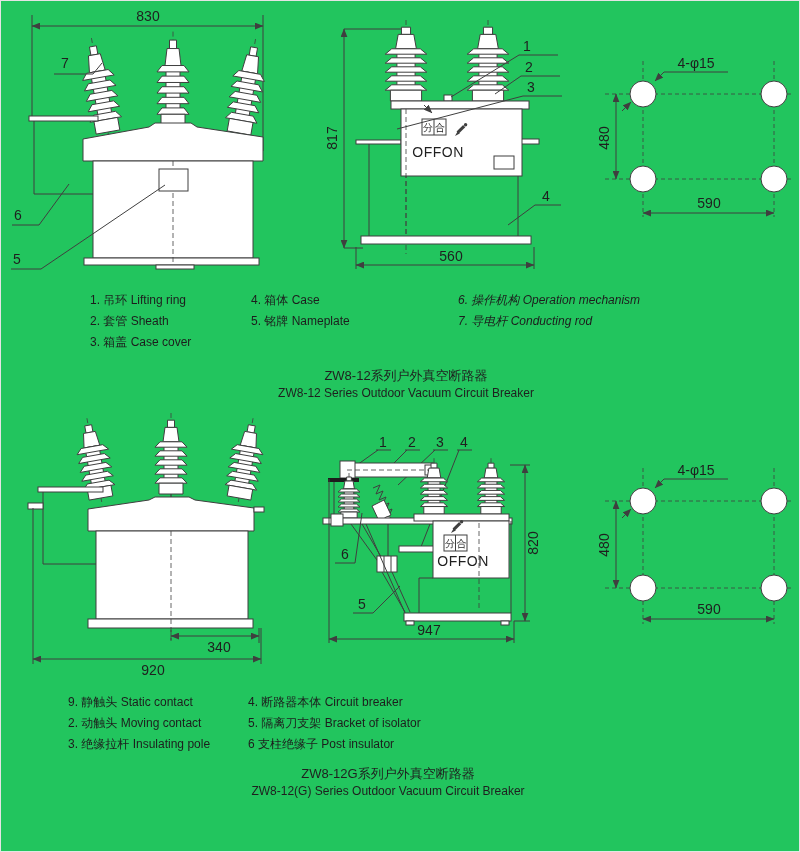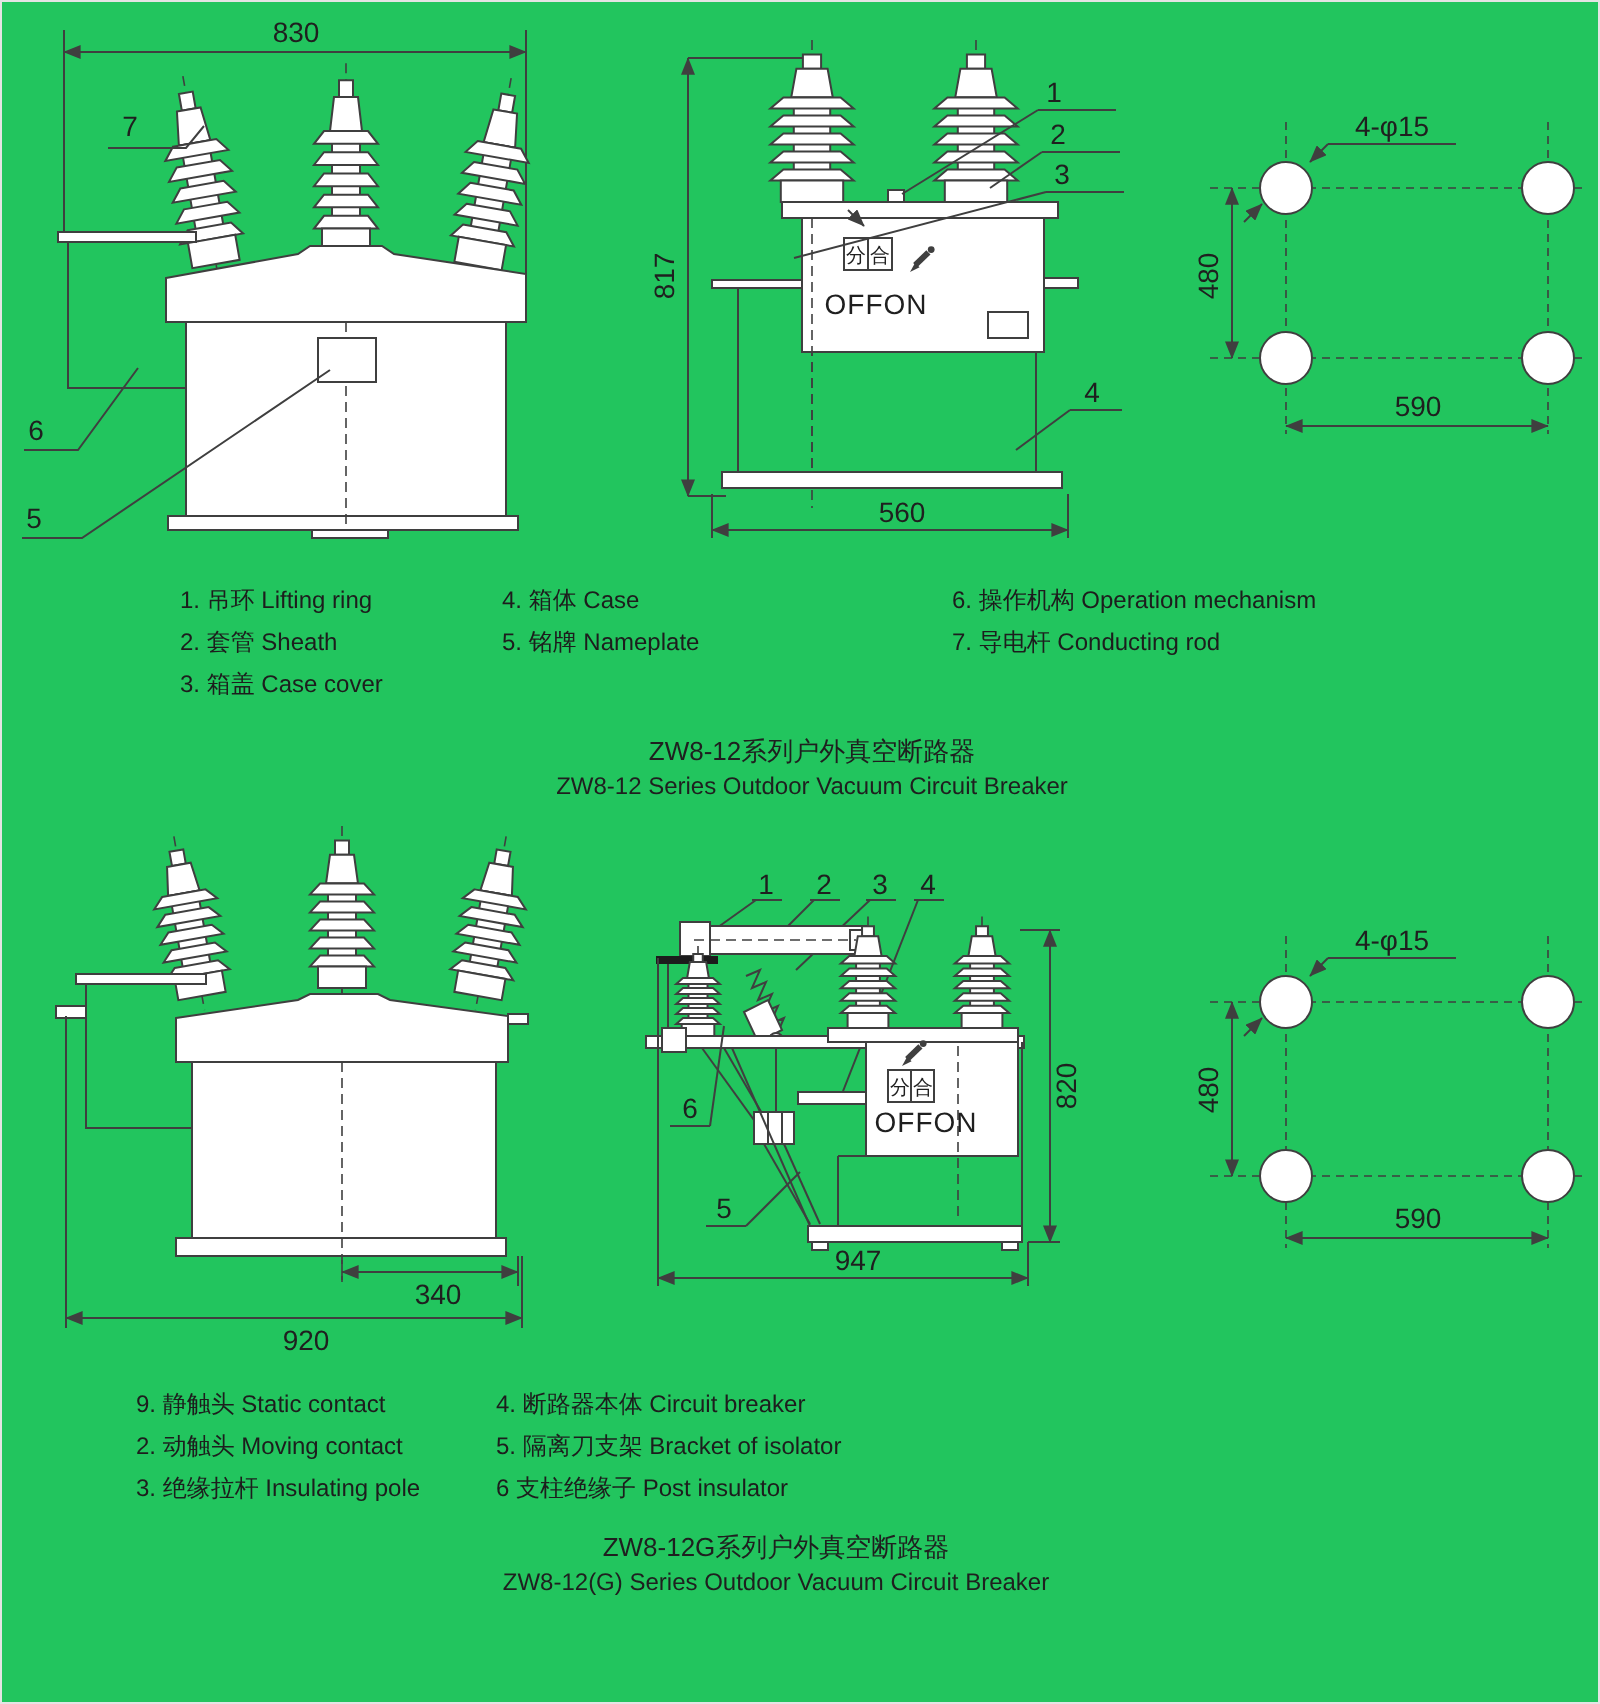--- a/index.html
+++ b/index.html
@@ -275,21 +275,21 @@
 
   <div class="legend" style="left:73px;top:289px;margin-left:16px;">
     <div>1. 吊环 Lifting ring</div>
     <div>2. 套管 Sheath</div>
     <div>3. 箱盖 Case cover</div>
   </div>
   <div class="legend" style="left:250px;top:289px;">
     <div>4. 箱体 Case</div>
     <div>5. 铭牌 Nameplate</div>
   </div>
-  <div class="legend" style="left:475px;top:289px;">
+  <div class="legend" style="left:457px;top:289px;font-style:italic;">
     <div>6. 操作机构 Operation mechanism</div>
     <div>7. 导电杆 Conducting rod</div>
   </div>
 
   <div class="titleblock" style="left:0;top:366px;width:786px;">
     <div class="title-cn">ZW8-12系列户外真空断路器</div>
     <div class="title-en">ZW8-12 Series Outdoor Vacuum Circuit Breaker</div>
   </div>
 
   <div class="legend" style="left:67px;top:691px;">

